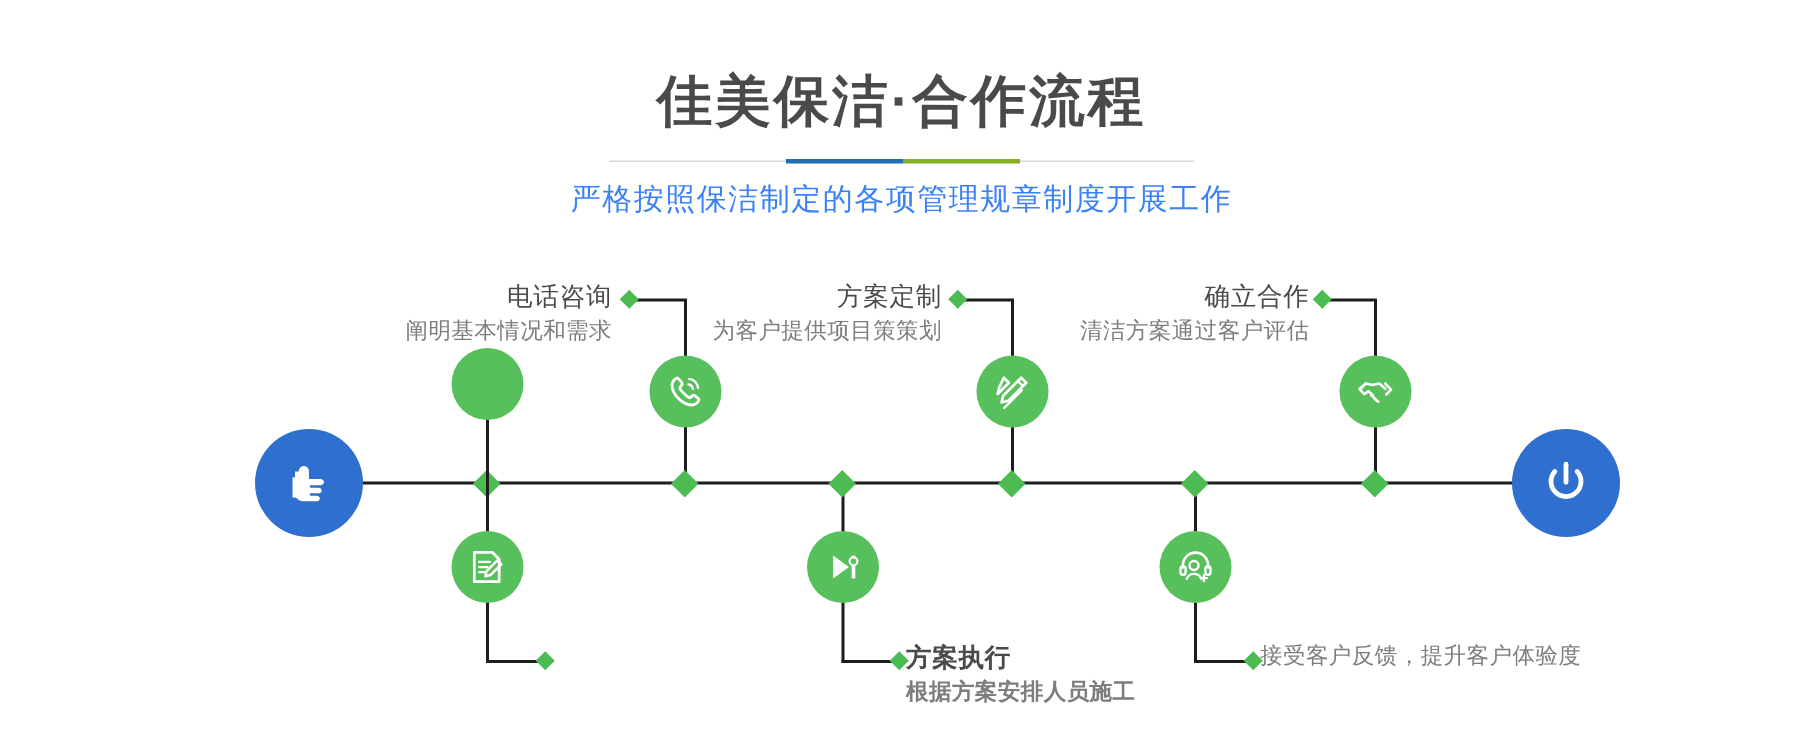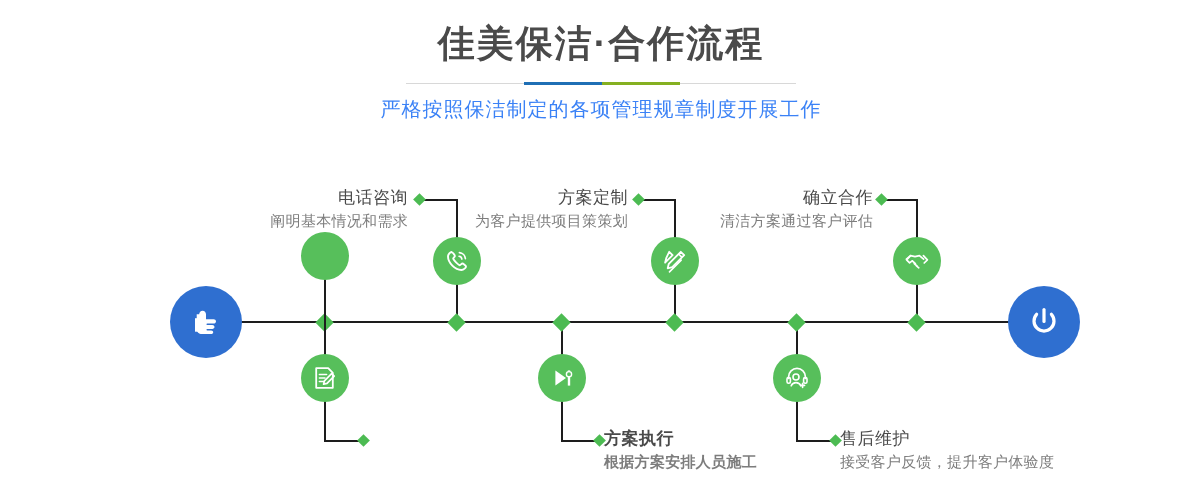--- a/index.html
+++ b/index.html
@@ -24,21 +24,21 @@
   
   .header {
     position: absolute;
     top: 0;
     left: 0;
     width: 1202px;
     text-align: center;
   }
   .page-title {
     margin: 0;
-    padding-top: 20px;
+    padding-top: 44px;
     font-size: 37px;
     font-weight: bold;
     letter-spacing: 2px;
     color: #4a4a4a;
     line-height: 48px;
     white-space: nowrap;
   }
   .divider {
     position: relative;
     width: 390px;
@@ -320,18 +320,17 @@
           <rect x="4.0" y="13.6" width="3.4" height="5.6" rx="1.5" fill="none" stroke="#ffffff" stroke-width="1.6"></rect>
           <rect x="20.6" y="13.6" width="3.4" height="5.6" rx="1.5" fill="none" stroke="#ffffff" stroke-width="1.6"></rect>
           <circle cx="13.0" cy="13.0" r="3.0" fill="none" stroke="#ffffff" stroke-width="1.6"></circle>
           <path fill="none" stroke="#ffffff" stroke-width="1.6" stroke-linecap="round" d="M8.2 21.8 a5.2 5.2 0 0 1 9.6 0"></path>
           <line x1="19.6" y1="19.4" x2="19.6" y2="23.4" stroke="#ffffff" stroke-width="1.6" stroke-linecap="round"></line>
           <line x1="17.6" y1="21.4" x2="21.6" y2="21.4" stroke="#ffffff" stroke-width="1.6" stroke-linecap="round"></line>
         </svg>
       </span>
     </div>
     <div class="step-label align-left" style="left:824px; top:427px; width:320px;">
-      <div class="title">售后维护</div>
       <div class="desc">接受客户反馈，提升客户体验度</div>
     </div>
 
   </div>
 </div>
 
 </body></html>

